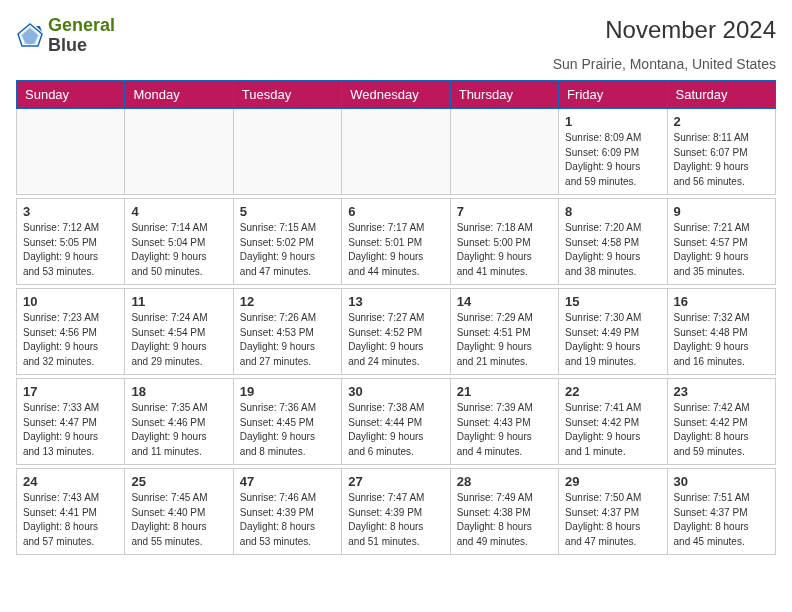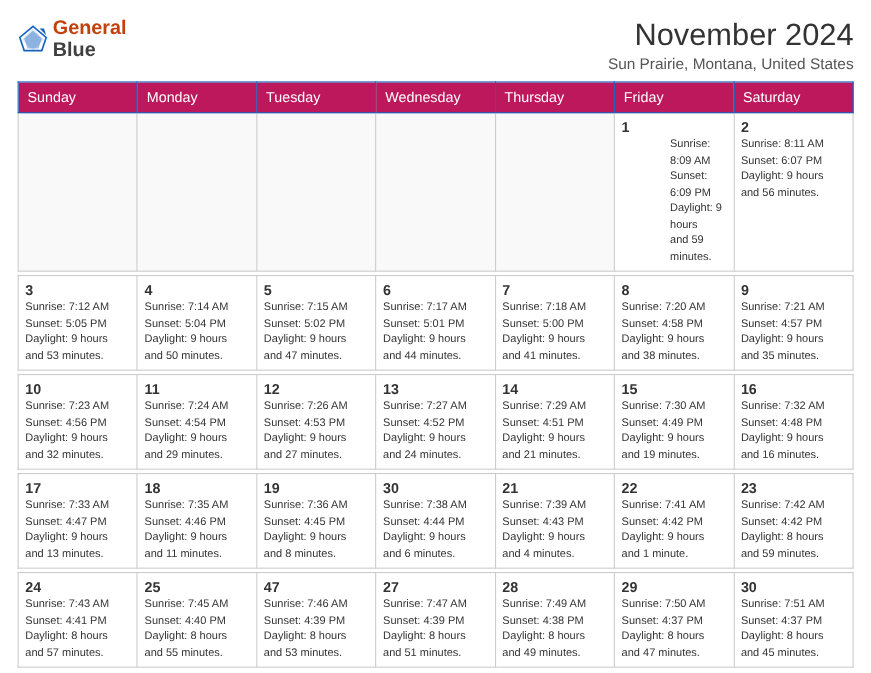--- a/index.html
+++ b/index.html
@@ -19,38 +19,38 @@
     .logo {
       display: flex;
       align-items: center;
       gap: 4px;
     }
     .logo-text {
       font-size: 18px;
       font-weight: bold;
       line-height: 1.1;
     }
-    .logo-text .general { color: #c2410c; }
+    .logo-text .general { color: #4d7c0f; }
     .logo-text .blue { color: #404040; }
     .logo-icon {
       width: 28px;
       height: 28px;
     }
     .title-block {
       text-align: right;
     }
     .month-year {
-      font-size: 28px;
+      font-size: 24px;
       font-weight: normal;
       color: #333;
     }
     .location {
       font-size: 14px;
       color: #555;
-      margin-top: 2px;
+      margin-top: 12px;
     }
     .calendar {
       width: 100%;
       border-collapse: collapse;
       margin-top: 8px;
     }
     .calendar th {
       background: #be185d;
       color: #fff;
       font-size: 13px;
@@ -125,21 +125,21 @@
   </thead>
   <tbody id="calendar-body">
   <tr>
         <td class="empty"></td>
         <td class="empty"></td>
         <td class="empty"></td>
         <td class="empty"></td>
         <td class="empty"></td>
         <td>
           <span class="day-number">1</span>
-          <div class="day-info" style="white-space: pre-line; margin-left: 44px;">Sunrise: 8:09 AM
+          <div class="day-info" style="white-space: pre-line;">Sunrise: 8:09 AM
 Sunset: 6:09 PM
 Daylight: 9 hours
 and 59 minutes.</div>
         </td>
         <td>
           <span class="day-number">2</span>
           <div class="day-info" style="white-space: pre-line;">Sunrise: 8:11 AM
 Sunset: 6:07 PM
 Daylight: 9 hours
 and 56 minutes.</div>

